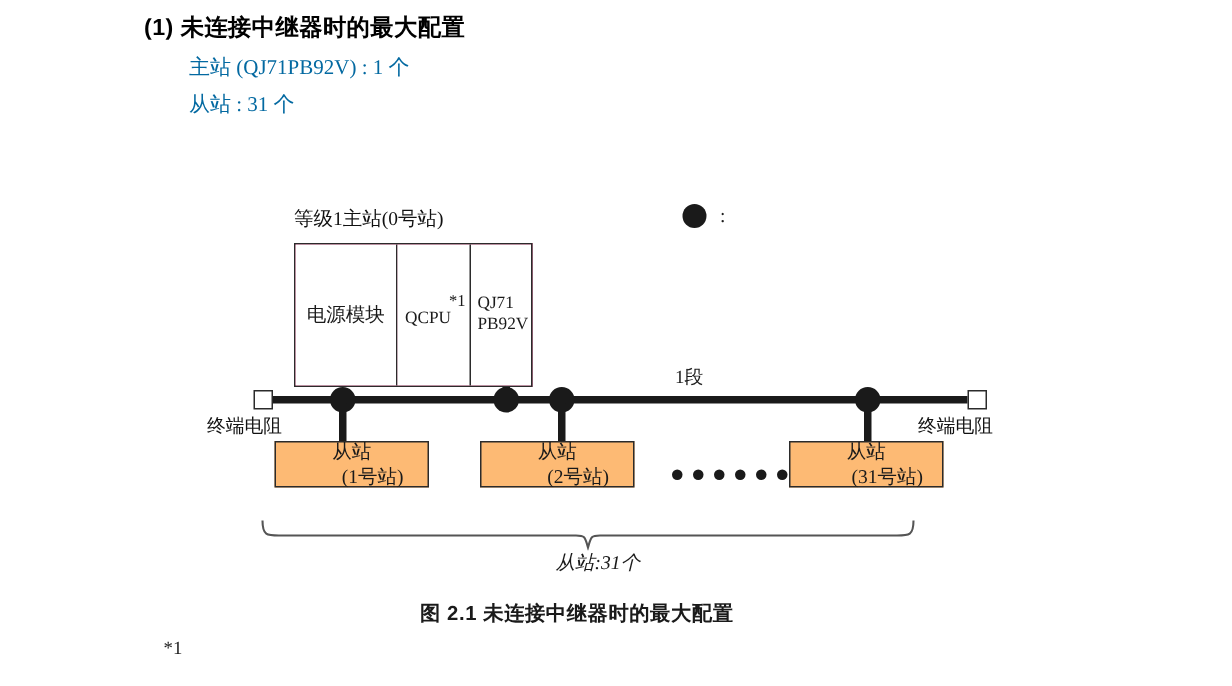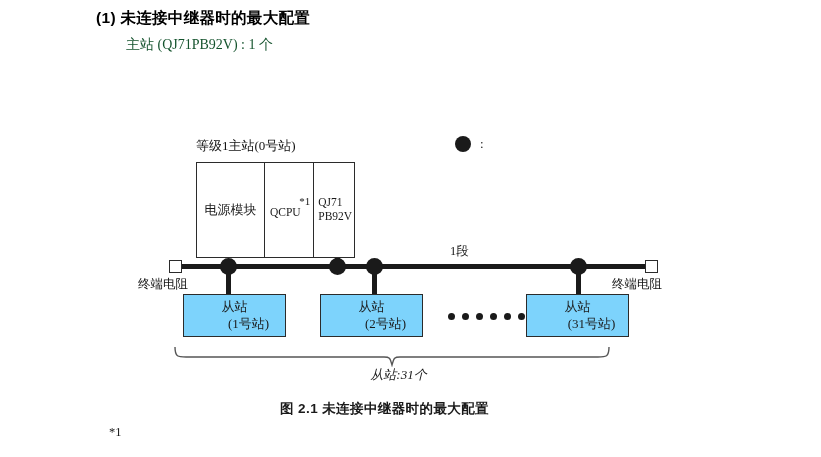--- a/index.html
+++ b/index.html
@@ -25,21 +25,21 @@
     font-weight: bold;
     font-size: 15.5px;
     letter-spacing: 0.3px;
     color: #000;
     white-space: nowrap;
   }
   .spec-line {
     font-size: 14px;
     margin-left: 30px;
     margin-top: 7px;
-    color: #14532d;
+    color: #0369a1;
     white-space: nowrap;
   }
 
   
   #diagram { left: 0; top: 0; width: 821px; height: 457px; pointer-events: none; }
   #diagram > * { pointer-events: auto; }
 
   
   #master-station-label {
     left: 196px; top: 137px;
@@ -142,23 +142,23 @@
   
   .slave-drop {
     width: 5px;
     top: 269px;
     height: 26px;
     background: #1a1a1a;
   }
 
   
   .slave-box {
-    width: 103px; height: 43px;
+    width: 103px; height: 31px;
     border: 1.6px solid #2b2b2b;
-    background: #7dd3fc;
+    background: #fdba74;
     box-sizing: border-box;
     top: 294px;
     display: flex;
     flex-direction: column;
     align-items: center;
     justify-content: center;
     line-height: 1.3;
   }
   .slave-box .line1 { font-size: 13px; }
   .slave-box .line2 { font-size: 13px; margin-left: 28px; }
@@ -214,20 +214,21 @@
 </style>
 </head>
 <body>
 
 <div class="abs" id="heading-section">
   <div id="section-heading">
     <span>(1)</span>
     <span>未连接中继器时的最大配置</span>
   </div>
   <div class="spec-line">主站 (QJ71PB92V) : 1 个</div>
+  <div class="spec-line">从站 : 31 个</div>
 </div>
 
 <div class="abs" id="diagram">
 
   <div class="abs" id="legend">
     <span id="legend-dot"></span>
     <span id="legend-colon">:</span>
   </div>
 
   <div class="abs" id="master-station-label">等级1主站(0号站)</div>

